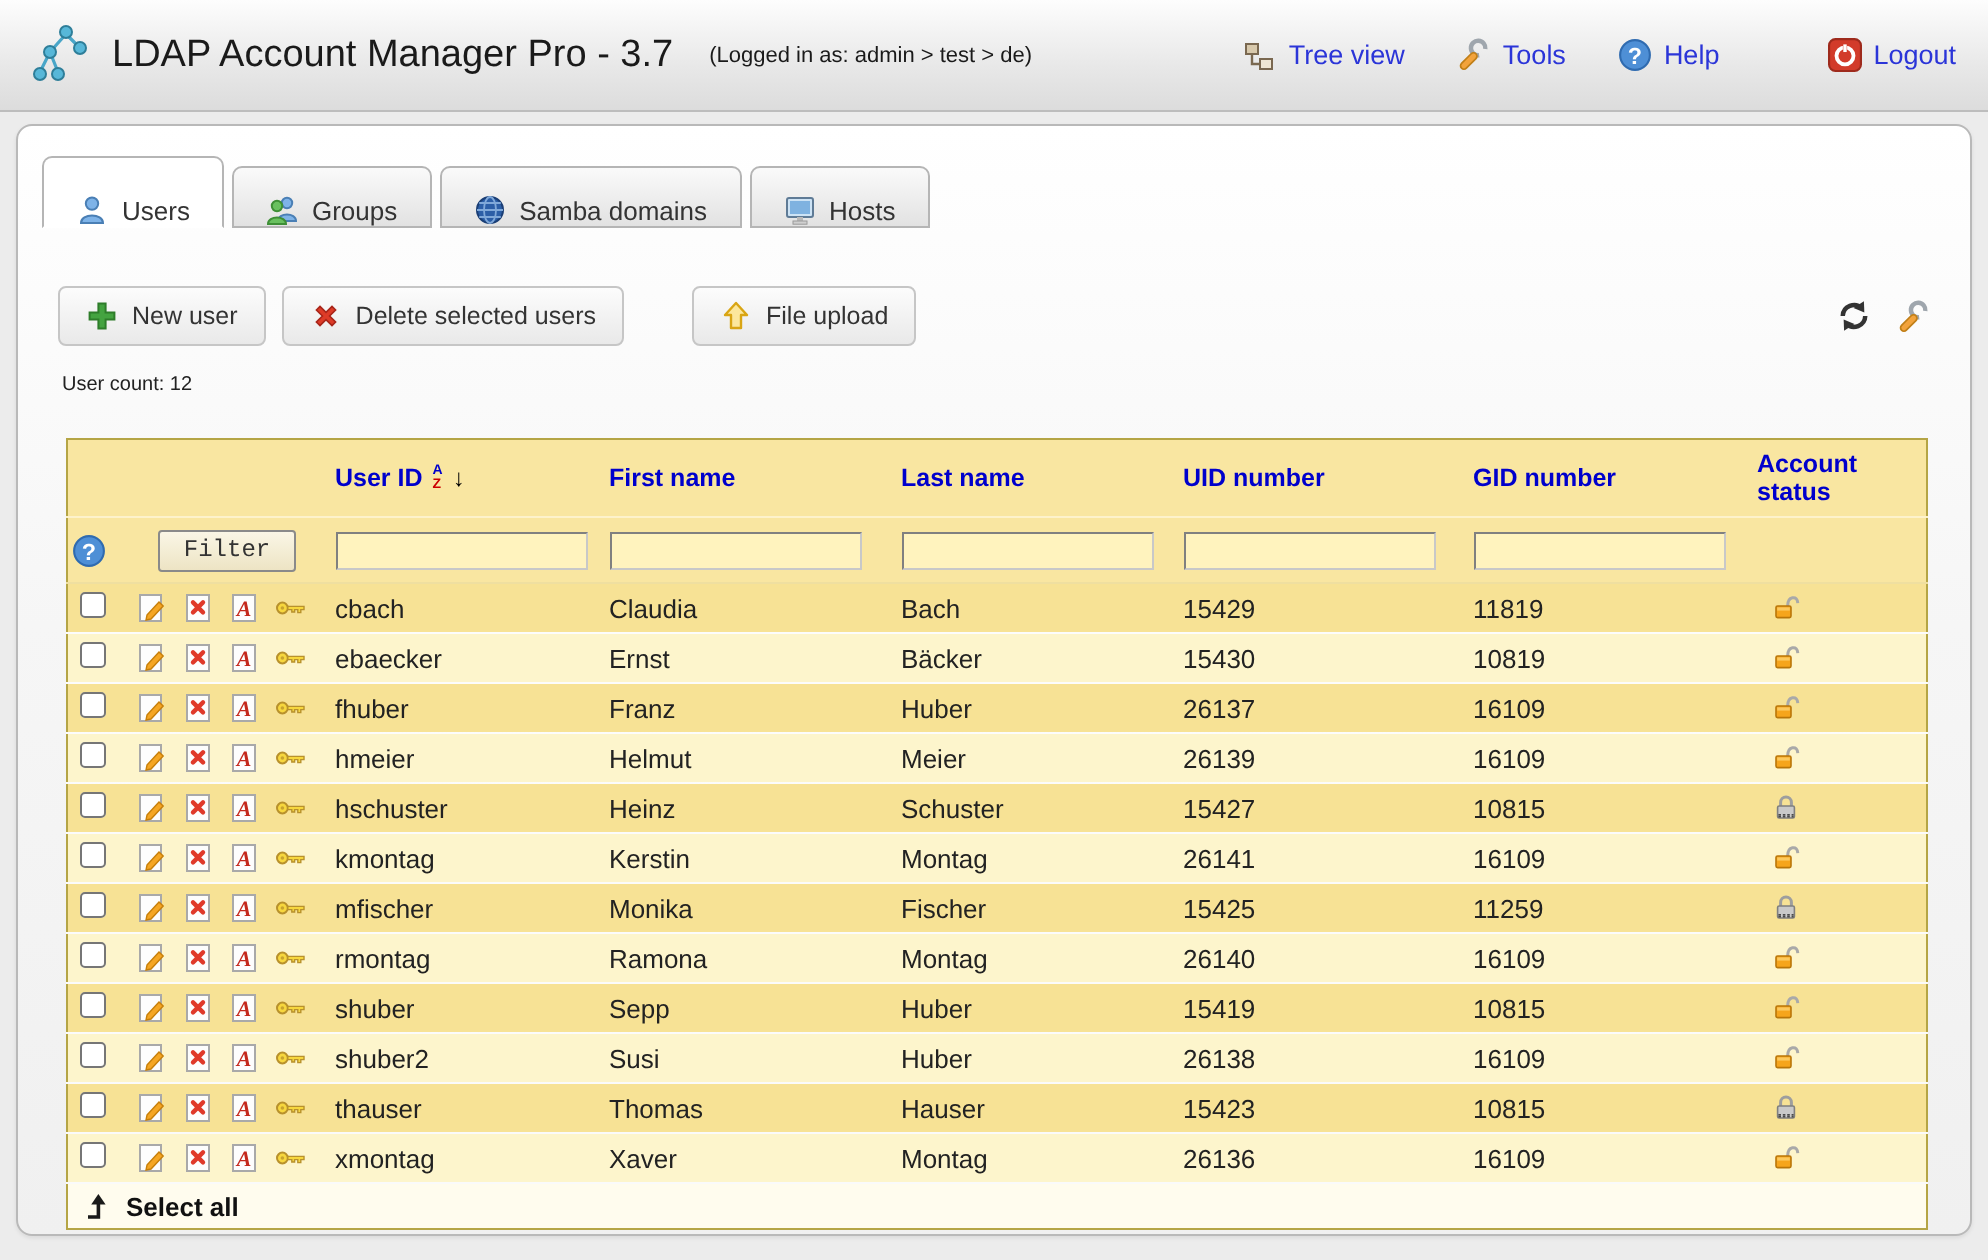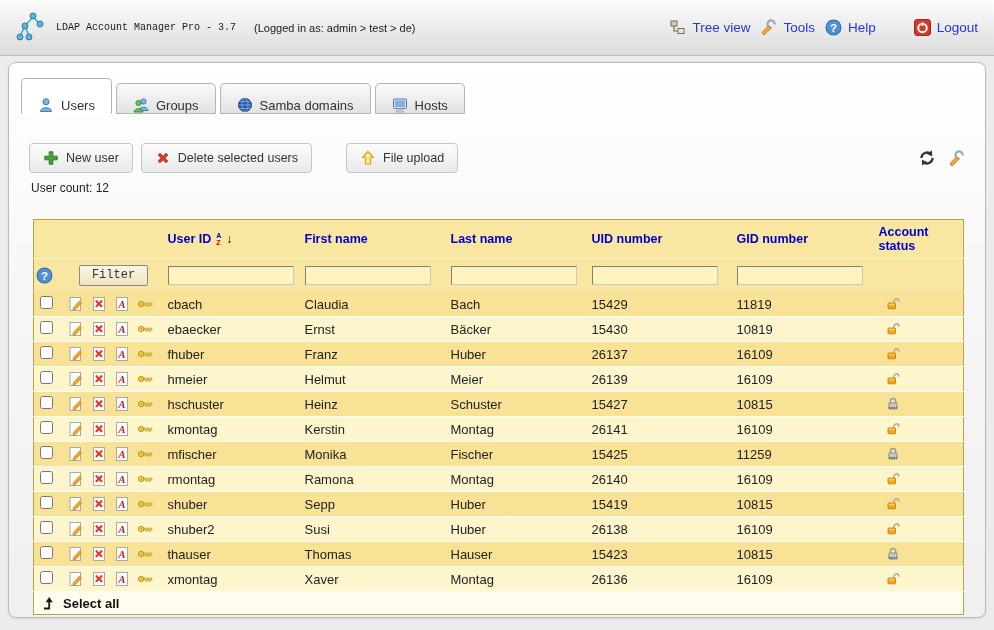--- a/index.html
+++ b/index.html
@@ -6,23 +6,23 @@
   .page{position:relative;width:994px;height:630px;background:#ECECEC;overflow:hidden;
         font-family:"Liberation Sans",sans-serif;color:#222;}
   svg{display:block;}
 
   
   .topbar{position:absolute;top:0;left:0;right:0;height:56px;
           background:linear-gradient(#FDFDFD,#E8E8E8 60%,#DCDCDC);
           border-bottom:1px solid #BDBDBD;display:flex;align-items:center;
           padding:0 16px;box-sizing:border-box;}
   .brand{display:flex;align-items:center;gap:10px;}
-  .app-title{font-size:10px;color:#1a1a1a;font-family:Liberation Mono, monospace;}
+  .app-title{font-size:19px;color:#1a1a1a;}
   .login-info{font-size:11px;color:#1a1a1a;margin-left:8px;}
-  .topnav{margin-left:auto;display:flex;align-items:flex-start;gap:10px;}
+  .topnav{margin-left:auto;display:flex;align-items:center;gap:26px;}
   .topnav a{color:#2B35D8;font-size:13.5px;text-decoration:none;display:flex;
             align-items:center;gap:6px;cursor:pointer;}
   .topnav a.logout{margin-left:28px;}
 
   
   .panel{position:absolute;top:62px;left:8px;width:978px;height:556px;
          background:linear-gradient(#FFFFFF,#F6F6F6 45%,#F0F0F0);
          border:1px solid #B9B9B9;border-radius:8px;box-sizing:border-box;
          box-shadow:0 1px 2px rgba(0,0,0,.08);}
 
@@ -37,21 +37,21 @@
   .toolbar{position:absolute;top:80px;left:20px;right:20px;display:flex;
            align-items:center;gap:8px;}
   .btn{display:flex;align-items:center;gap:7px;height:30px;padding:0 13px;
        background:linear-gradient(#FCFCFC,#E9E9E9);border:1px solid #C6C6C6;
        border-radius:4px;font-size:12.5px;color:#333;cursor:pointer;
        font-family:"Liberation Sans",sans-serif;}
   .btn.upload{margin-left:26px;}
   .tool-icons{margin-left:auto;display:flex;align-items:center;gap:12px;}
   .tool-icons .ticon{cursor:pointer;}
 
-  .user-count{position:absolute;top:118px;left:22px;font-size:12px;color:#222;}
+  .user-count{position:absolute;top:124px;left:22px;font-size:10px;color:#222;}
 
   
   table.users{position:absolute;top:156px;left:24px;width:930px;
               border-collapse:collapse;table-layout:fixed;
               border:1px solid #B5A545;font-size:13px;color:#222;}
   .users th,.users td{overflow:hidden;white-space:nowrap;vertical-align:middle;}
   .head-row th{background:#F9E6A1;height:34px;text-align:left;color:#0000CC;
                font-size:12.5px;font-weight:bold;padding:2px 2px;
                border-bottom:1px solid #FDF2CB;line-height:1.15;white-space:normal;}
   .head-flex{display:flex;align-items:center;gap:5px;}

